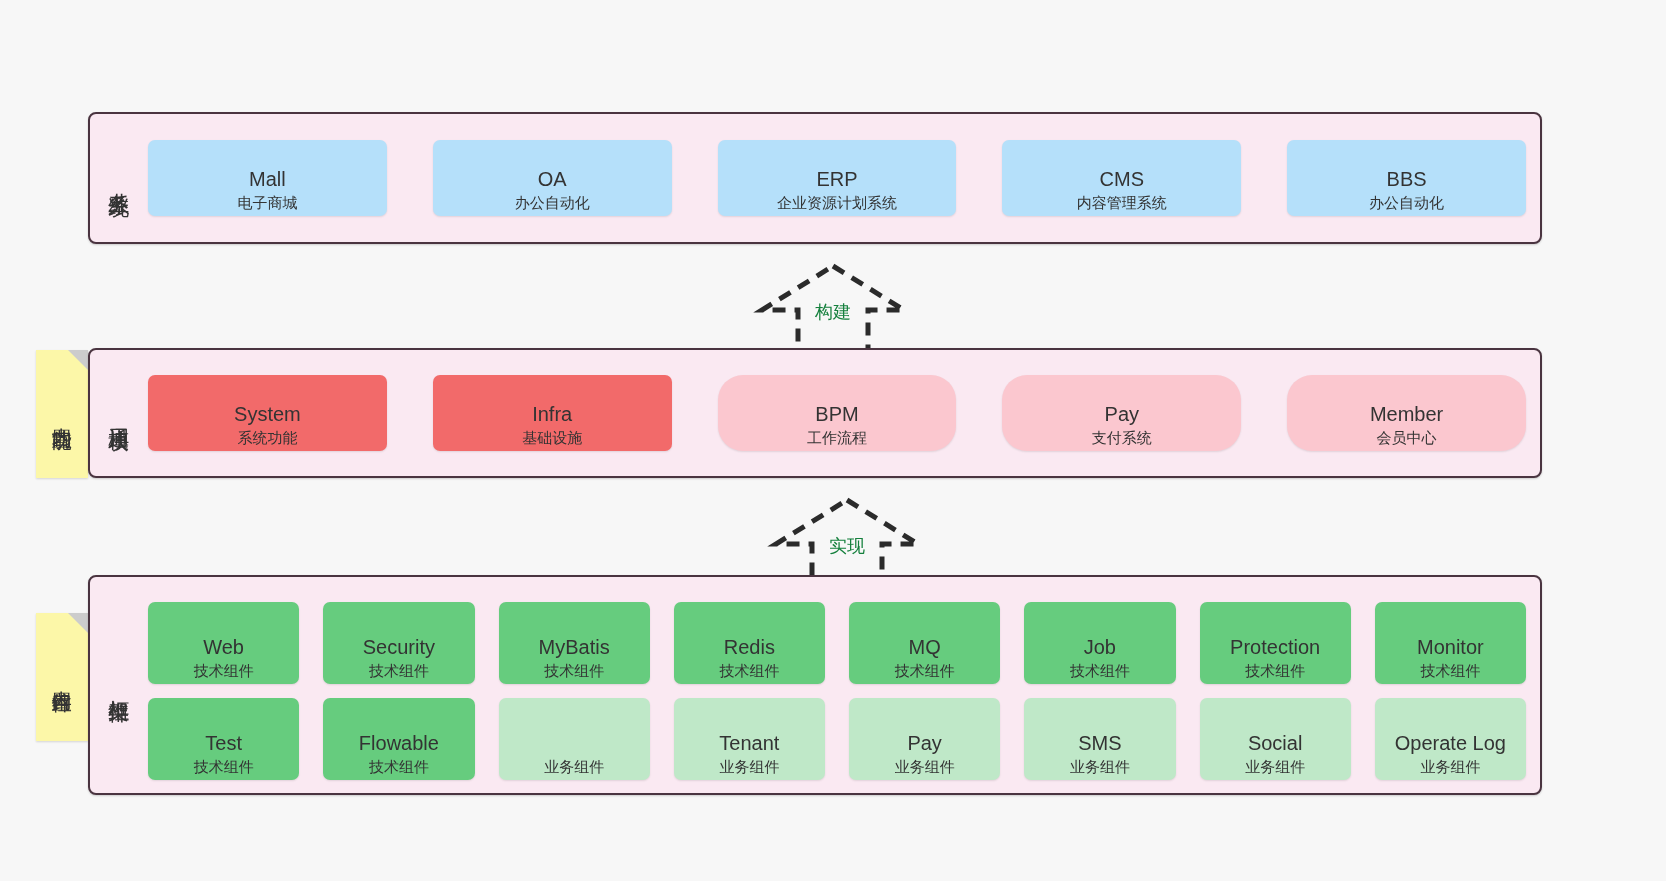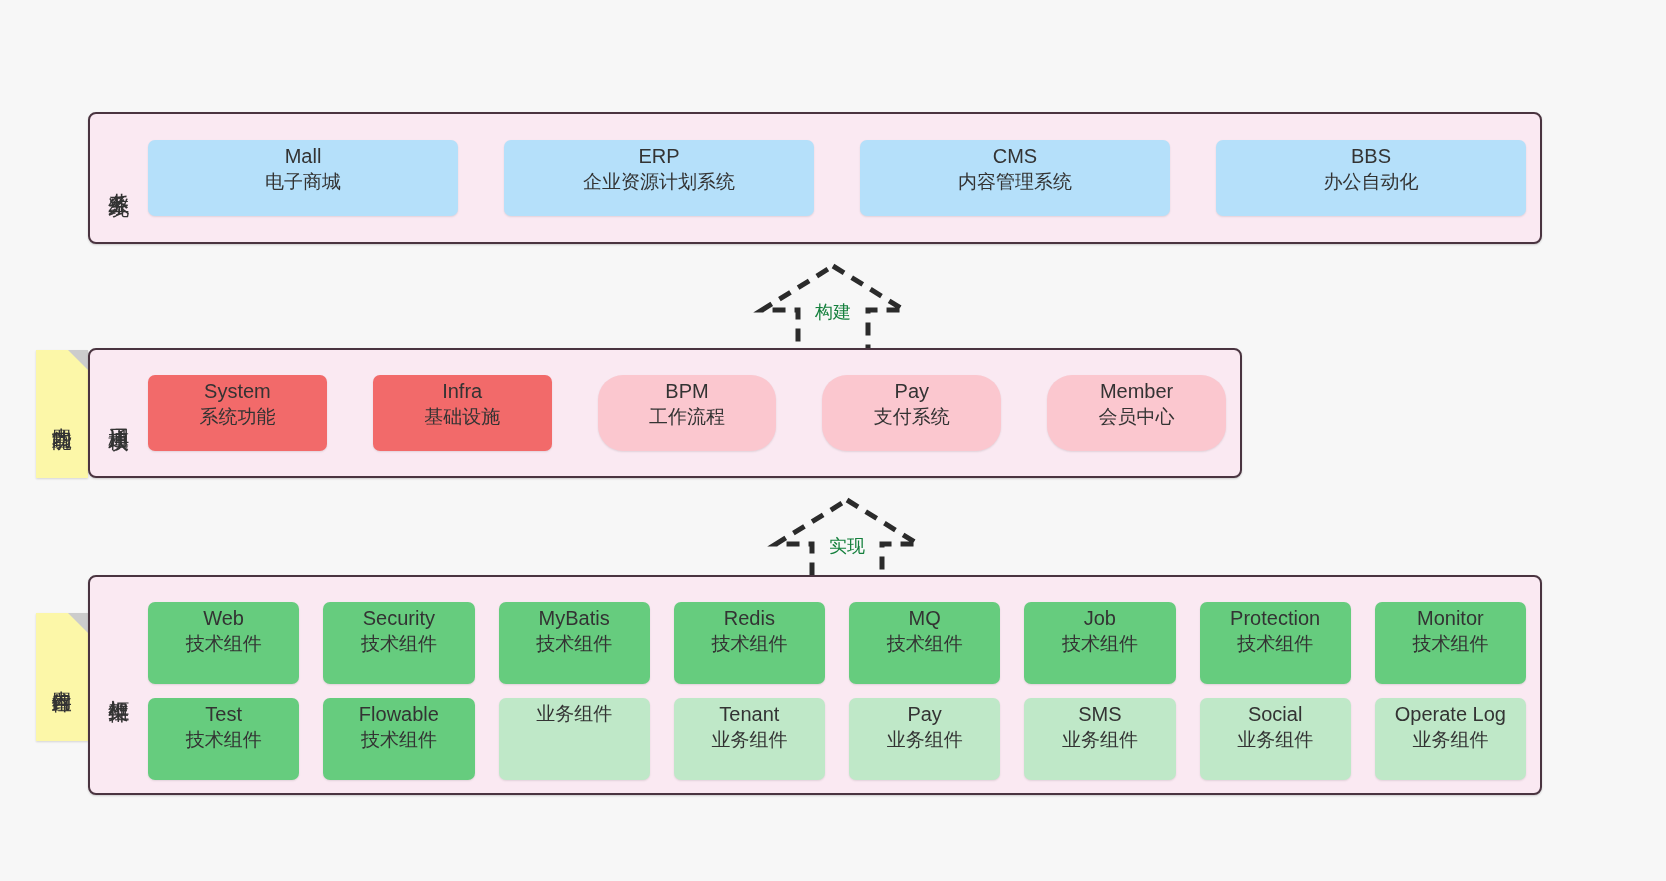--- a/index.html
+++ b/index.html
@@ -59,33 +59,33 @@
     box-sizing: border-box;
   }
 
   
   .card {
     flex: 1 1 0;
     border-radius: 7px;
     display: flex;
     flex-direction: column;
     align-items: center;
-    justify-content: flex-start;
+    justify-content: flex-end;
     text-align: center;
     box-sizing: border-box;
     padding: 4px 6px;
     box-shadow: 0 1px 2px rgba(0,0,0,.10);
   }
   .card .t1 {
     font-size: 20px;
     line-height: 1.28;
     color: #333333;
   }
   .card .t2 {
-    font-size: 19px;
+    font-size: 15px;
     line-height: 1.28;
     color: #333333;
   }
 
   .c-blue      { background: #b5e0fa; }
   .c-red       { background: #f26a6a; }
   .c-pink      { background: #fbc7cf; border-radius: 25px; }
   .c-green     { background: #66cc7e; }
   .c-lightgreen{ background: #bfe8c8; }
 
@@ -96,21 +96,21 @@
     width: 1454px;
     height: 132px;
   }
   #band-business .band-body { padding: 0 14px 0 4px; gap: 46px; }
   #band-business .card { height: 76px; }
 
   
   #band-common {
     left: 88px;
     top: 348px;
-    width: 1154px;
+    width: 1454px;
     height: 130px;
   }
   #band-common .band-body { padding: 0 14px 0 4px; gap: 46px; }
   #band-common .card { height: 76px; }
 
   
   #band-framework {
     left: 88px;
     top: 575px;
     width: 1454px;
@@ -180,20 +180,24 @@
 <body>
 
 <div class="band" id="band-business">
   <div class="band-label">业务系统</div>
   <div class="band-body">
     <div class="card c-blue">
       <span class="t1">Mall</span>
       <span class="t2">电子商城</span>
     </div>
     <div class="card c-blue">
+      <span class="t1">OA</span>
+      <span class="t2">办公自动化</span>
+    </div>
+    <div class="card c-blue">
       <span class="t1">ERP</span>
       <span class="t2">企业资源计划系统</span>
     </div>
     <div class="card c-blue">
       <span class="t1">CMS</span>
       <span class="t2">内容管理系统</span>
     </div>
     <div class="card c-blue">
       <span class="t1">BBS</span>
       <span class="t2">办公自动化</span>

